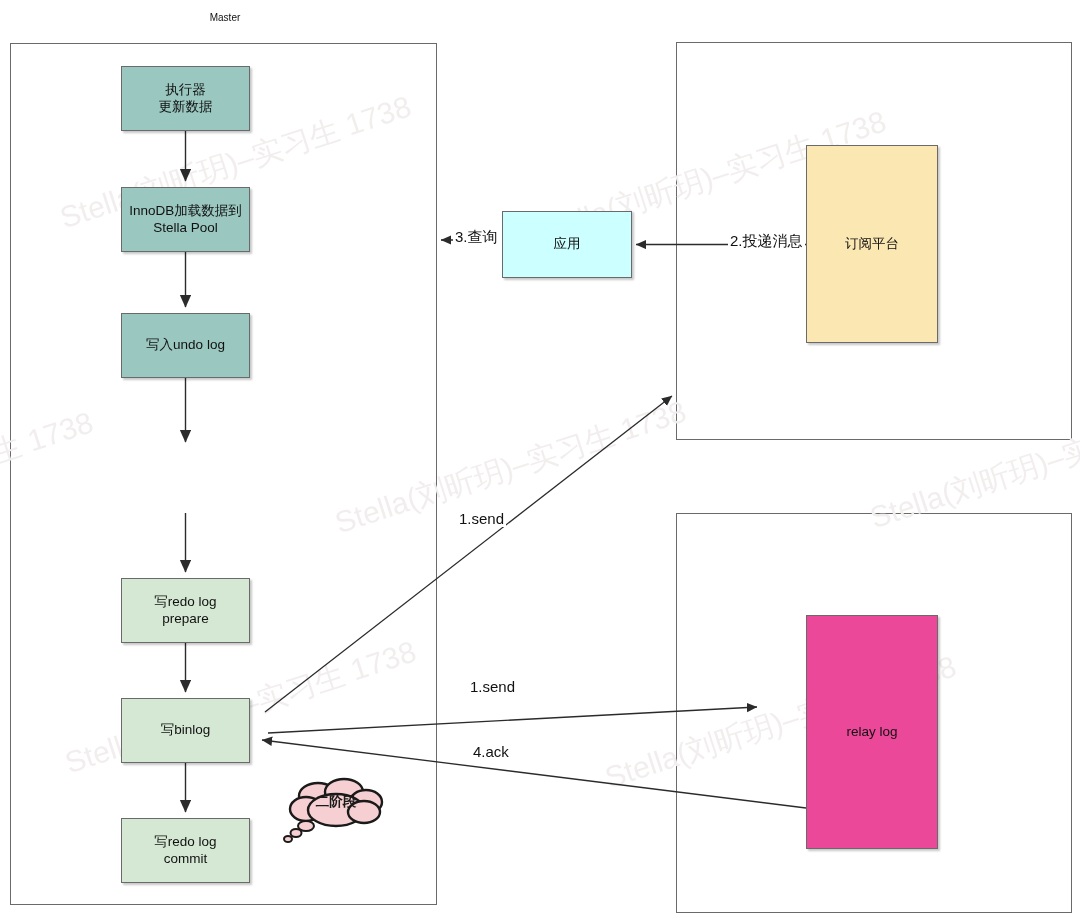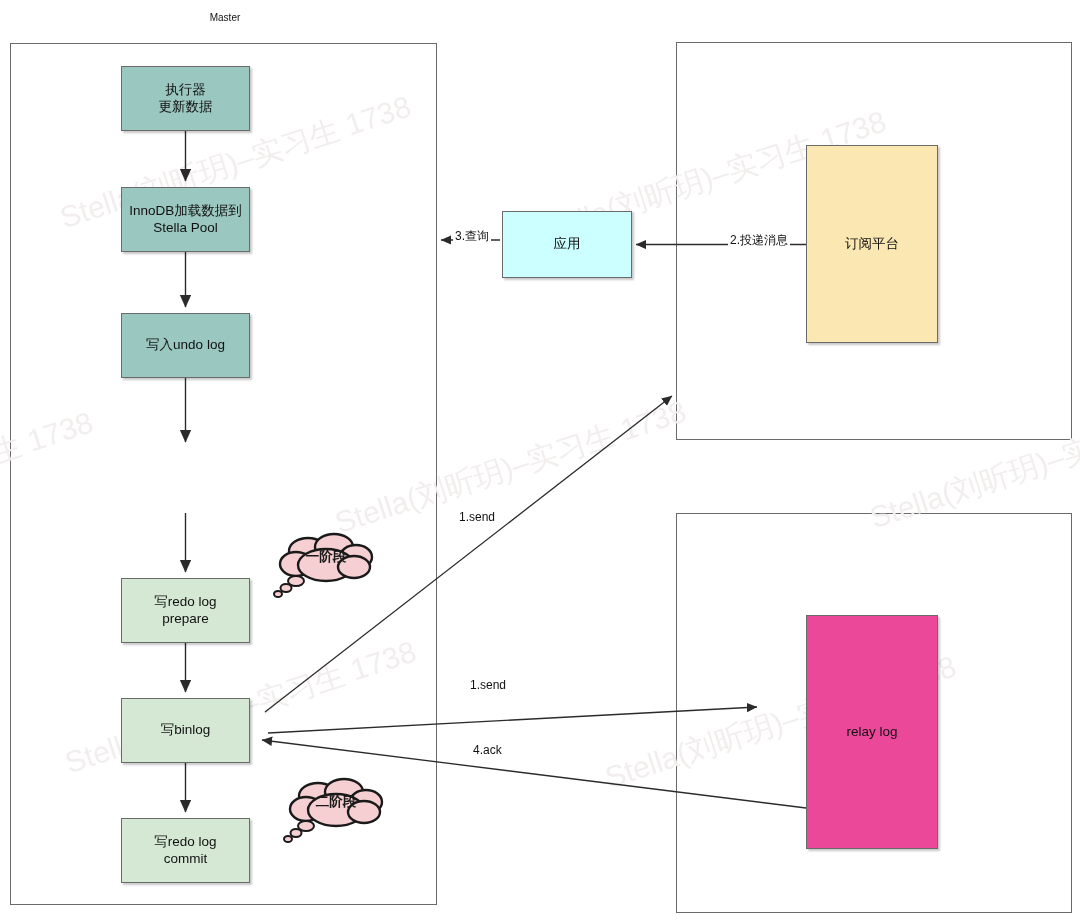--- a/index.html
+++ b/index.html
@@ -39,21 +39,21 @@
     background:#ffffff;
     border:1.6px solid #6a6a6a;
     z-index:0;
   }
   .boxshadow{box-shadow:2px 2px 2px rgba(0,0,0,0.22);}
   .title{
     position:absolute;z-index:3;font-size:10px;color:#111;
     text-align:center;
   }
   .edge-label{
-    position:absolute;z-index:4;font-size:12px;color:#111;
+    position:absolute;z-index:4;font-size:15px;color:#111;
     background:#ffffff;padding:0 2px;white-space:nowrap;
   }
   .cloud{position:absolute;z-index:3;}
   .cloud .ctext{
     position:absolute;left:0;top:0;width:100%;height:100%;
     display:flex;align-items:center;justify-content:center;
     font-size:13.5px;font-weight:bold;color:#1a1a1a;
     padding-bottom:8px;box-sizing:border-box;
   }
 </style>
@@ -125,38 +125,20 @@
 
   <div class="node boxshadow" style="left:121px;top:818px;width:129px;height:65px;background:#d5e8d4;border:1.5px solid #6a6a6a;">写redo log
 commit</div>
 
   <div class="node boxshadow" style="left:502px;top:211px;width:130px;height:67px;background:#ccffff;border:1.5px solid #6a6a6a;">应用</div>
 
   <div class="node boxshadow" style="left:806px;top:145px;width:132px;height:198px;background:#fbe7b2;border:1.5px solid #6a6a6a;">订阅平台</div>
 
   <div class="node boxshadow" style="left:806px;top:615px;width:132px;height:234px;background:#ec4899;border:1.5px solid #6a6a6a;">relay log</div>
 
-  <div class="cloud" style="left:272px;top:531px;width:108px;height:72px;">
-    <svg width="108" height="72" viewBox="0 0 108 72">
-      <g fill="#f6cfd2" stroke="#1a1a1a" stroke-width="2.4">
-        <ellipse cx="36" cy="20" rx="19" ry="13"></ellipse>
-        <ellipse cx="62" cy="16" rx="19" ry="13"></ellipse>
-        <ellipse cx="84" cy="26" rx="16" ry="12"></ellipse>
-        <ellipse cx="24" cy="33" rx="16" ry="12"></ellipse>
-        <ellipse cx="54" cy="34" rx="28" ry="16"></ellipse>
-        <ellipse cx="82" cy="36" rx="16" ry="11"></ellipse>
-      </g>
-      <g fill="#f6cfd2" stroke="#1a1a1a" stroke-width="2">
-        <ellipse cx="24" cy="50" rx="8" ry="5"></ellipse>
-        <ellipse cx="14" cy="57" rx="5.5" ry="4"></ellipse>
-        <ellipse cx="6" cy="63" rx="4" ry="3"></ellipse>
-      </g>
-    </svg>
-    <div class="ctext" style="height:52px;padding-bottom:0;">一阶段</div>
-  </div>
 
   <div class="cloud" style="left:282px;top:776px;width:108px;height:72px;">
     <svg width="108" height="72" viewBox="0 0 108 72">
       <g fill="#f6cfd2" stroke="#1a1a1a" stroke-width="2.4">
         <ellipse cx="36" cy="20" rx="19" ry="13"></ellipse>
         <ellipse cx="62" cy="16" rx="19" ry="13"></ellipse>
         <ellipse cx="84" cy="26" rx="16" ry="12"></ellipse>
         <ellipse cx="24" cy="33" rx="16" ry="12"></ellipse>
         <ellipse cx="54" cy="34" rx="28" ry="16"></ellipse>
         <ellipse cx="82" cy="36" rx="16" ry="11"></ellipse>

